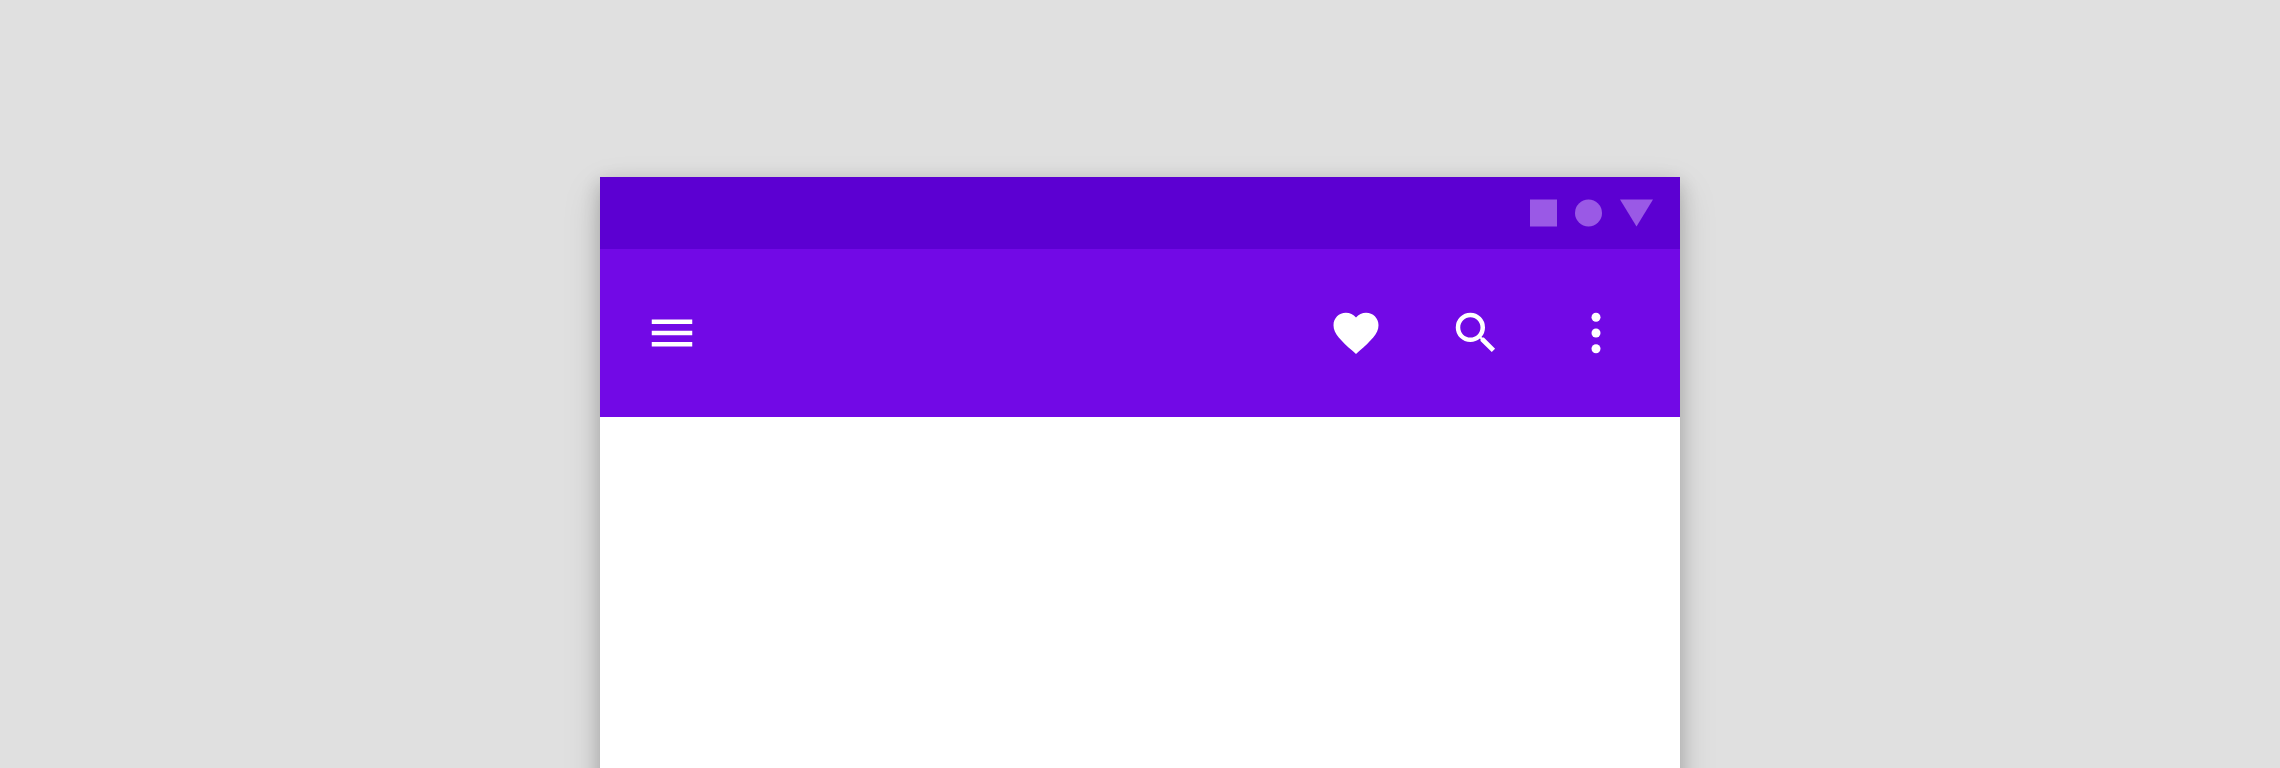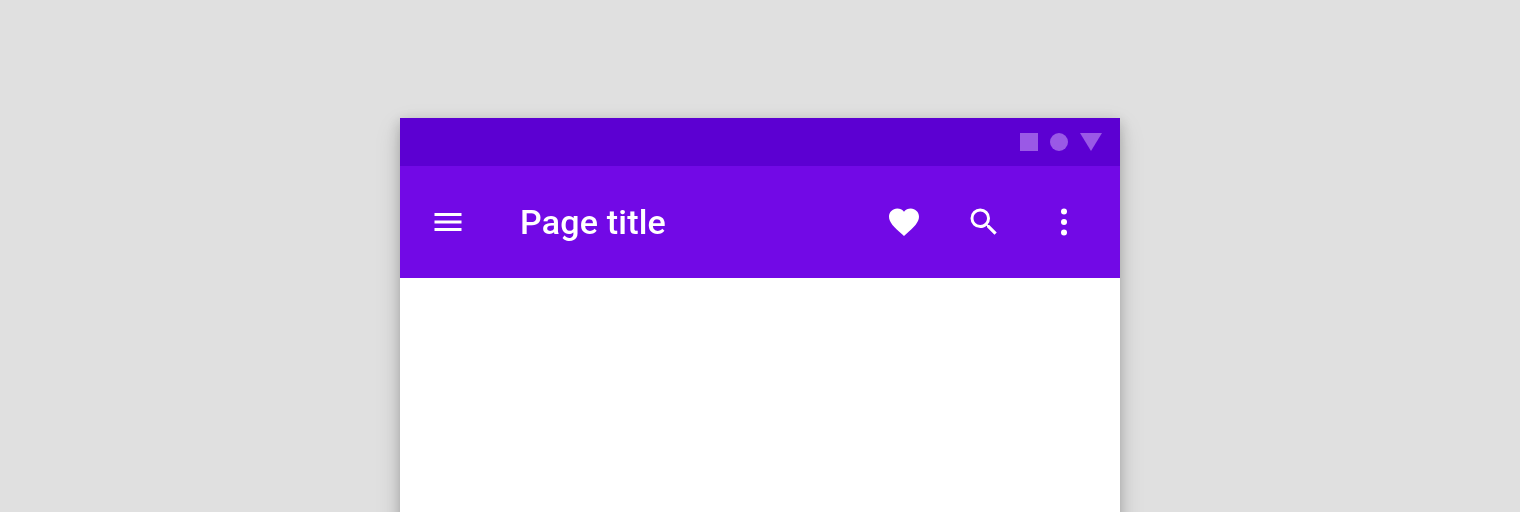--- a/index.html
+++ b/index.html
@@ -78,21 +78,20 @@
 
   <div class="app-bar">
     <div class="icon-btn nav-btn">
       <svg width="36" height="36" viewBox="0 0 24 24">
         <rect x="3" y="6" width="18" height="2"></rect>
         <rect x="3" y="11" width="18" height="2"></rect>
         <rect x="3" y="16" width="18" height="2"></rect>
       </svg>
     </div>
 
-    <div class="title">Page title</div>
 
     <div class="spacer"></div>
 
     <div class="actions">
       <div class="icon-btn">
         <svg width="36" height="36" viewBox="0 0 24 24">
           <path d="M12 21.35l-1.45-1.32C5.4 15.36 2 12.28 2 8.5 2 5.42 4.42 3 7.5 3c1.74 0 3.41.81 4.5 2.09C13.09 3.81 14.76 3 16.5 3 19.58 3 22 5.42 22 8.5c0 3.78-3.4 6.86-8.55 11.54L12 21.35z"></path>
         </svg>
       </div>
       <div class="icon-btn">

